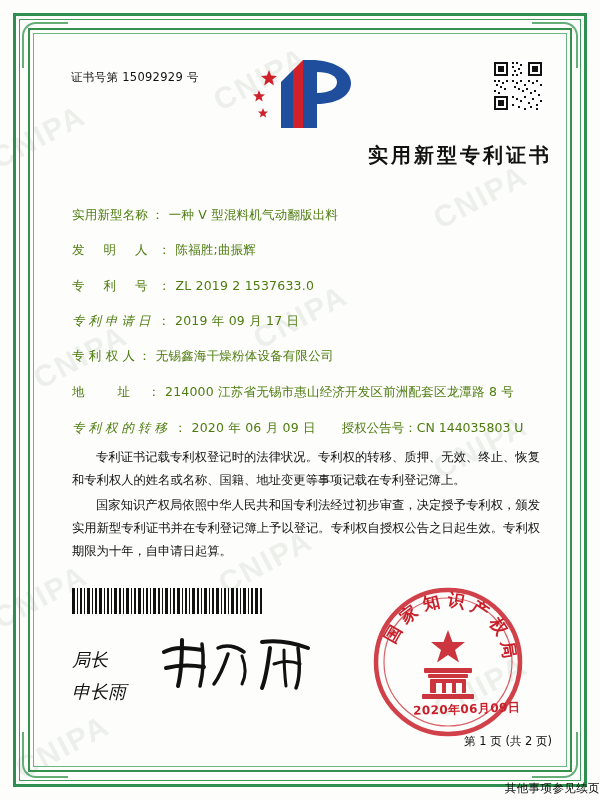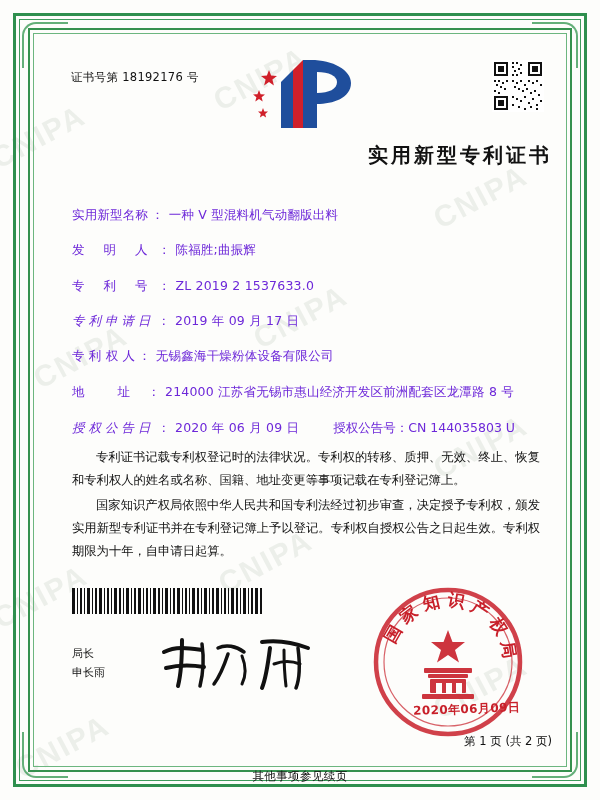--- a/index.html
+++ b/index.html
@@ -154,21 +154,21 @@
     position: absolute;
     left: 24px;
     right: 10px;
     top: 160px;
   }
   .field-row {
     display: flex;
     align-items: baseline;
     margin-bottom: 16.5px;
     font-size: 12.5px;
-    color: #6d28d9;
+    color: #4d7c0f;
     line-height: 1.5;
   }
   .field-label {
     white-space: nowrap;
     letter-spacing: 0.2px;
   }
   .field-label.sp1 { letter-spacing: 7.5px; }
   .field-label.sp2 { letter-spacing: 14.5px; }
   .field-label.sp3 { letter-spacing: 4px; font-style: italic; }
   .field-sep {
@@ -176,21 +176,21 @@
   }
   .field-value {
     flex: 1;
     letter-spacing: 0.2px;
   }
   .field-row.two-col .field-value {
     flex: none;
     text-align: center;
   }
   .second-label {
-    margin-left: 34px;
+    margin-left: 26px;
     white-space: nowrap;
   }
 
   .addr-value { line-height: 1.55; }
 
   .paragraphs {
     position: absolute;
     left: 24px;
     right: 12px;
     top: 400px;
@@ -212,23 +212,24 @@
     width: 192px;
     height: 26px;
   }
   .barcode .bars { display: block; }
 
   
   .sig-labels {
     position: absolute;
     left: 24px;
     top: 598px;
-    font-size: 11px;
+    font-size: 18px;
     line-height: 1.75;
     color: #111;
+    font-style: italic;
   }
   .signature {
     position: absolute;
     left: 110px;
     top: 588px;
     width: 160px;
     height: 60px;
   }
 
   
@@ -257,22 +258,22 @@
     top: 688px;
     text-align: right;
     font-size: 11.5px;
     color: #111;
   }
 
   .footnote {
     position: absolute;
     left: 0;
     right: 0;
-    bottom: 16px;
-    text-align: center;
+    bottom: 4px;
+    text-align: right;
     font-size: 11.5px;
     color: #111;
     letter-spacing: 0.4px;
   }
 </style>
 </head>
 <body>
 
 <div class="page">
 
@@ -291,21 +292,21 @@
   <div class="border-mid"></div>
   <div class="border-inner"></div>
   <div class="border-inner2"></div>
   <div class="corner tl"></div>
   <div class="corner tr"></div>
   <div class="corner bl"></div>
   <div class="corner br"></div>
 
   <div class="content">
 
-    <div class="cert-no">证书号第 18192176 号</div>
+    <div class="cert-no">证书号第 15092929 号</div>
 
     <div class="qr">
       <svg width="52" height="52" viewBox="0 0 52 52" aria-hidden="true">
         <rect x="0" y="0" width="52" height="52" fill="#ffffff"></rect>
         <g fill="#111111">
           <rect x="2" y="2" width="14" height="14"></rect>
             <rect x="4" y="4" width="10" height="10" fill="#fff"></rect>
             <rect x="6" y="6" width="6" height="6"></rect>
           <rect x="36" y="2" width="14" height="14"></rect>
             <rect x="38" y="4" width="10" height="10" fill="#fff"></rect>
@@ -414,21 +415,21 @@
         <span class="field-value">无锡鑫海干燥粉体设备有限公司</span>
       </div>
 
       <div class="field-row">
         <span class="field-label sp2">地 址</span>
         <span class="field-sep">：</span>
         <span class="field-value addr-value">214000 江苏省无锡市惠山经济开发区前洲配套区龙潭路 8 号</span>
       </div>
 
       <div class="field-row two-col">
-        <span class="field-label sp3">授权公告日</span>
+        <span class="field-label sp3">专利权的转移</span>
         <span class="field-sep">：</span>
         <span class="field-value">2020 年 06 月 09 日</span>
         <span class="second-label">授权公告号：</span>
         <span>CN 144035803 U</span>
       </div>
 
     </div>
 
     <div class="paragraphs">
       <p>专利证书记载专利权登记时的法律状况。专利权的转移、质押、无效、终止、恢复和专利权人的姓名或名称、国籍、地址变更等事项记载在专利登记簿上。</p>

